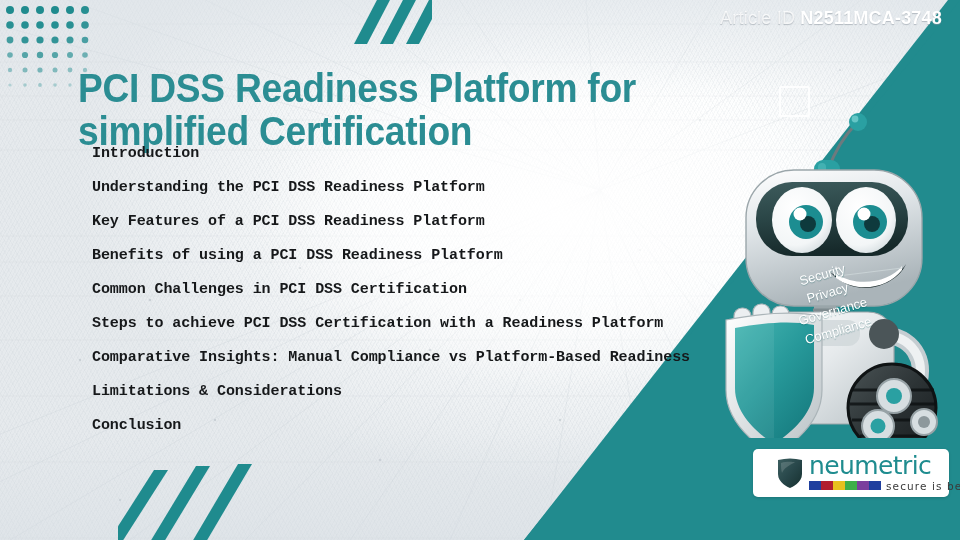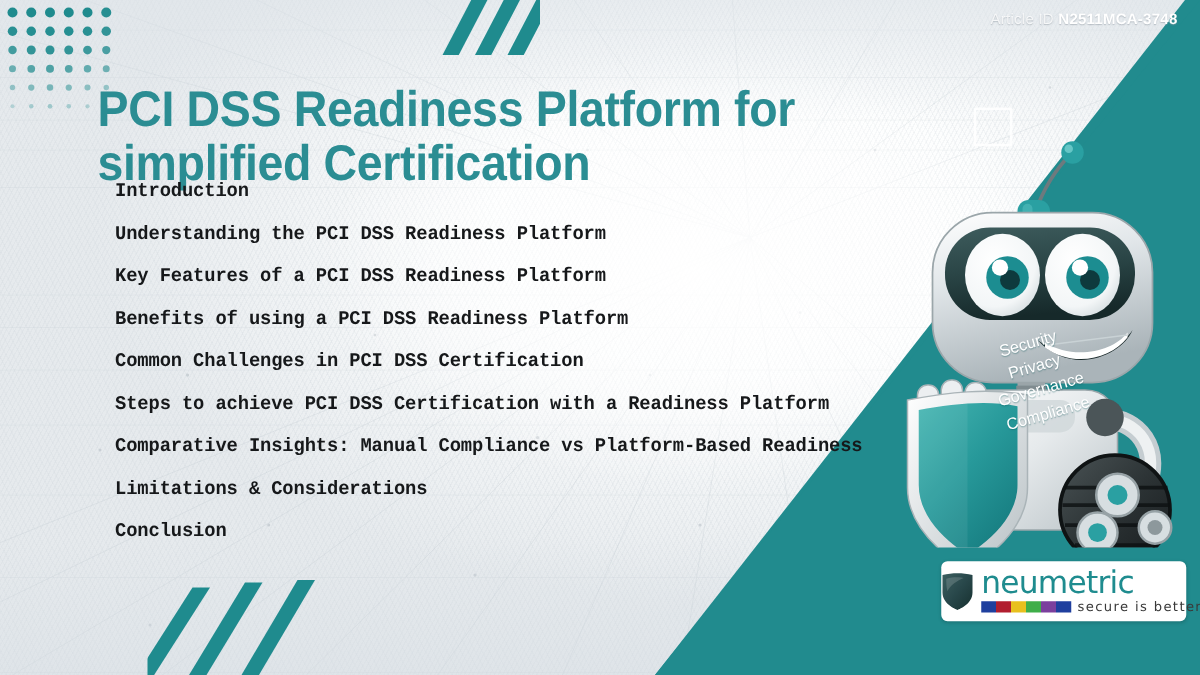--- a/index.html
+++ b/index.html
@@ -76,21 +76,21 @@
   .ghost-square{
     position:absolute;left:779px;top:86px;
     width:31px;height:31px;
     border:2px solid rgba(255,255,255,.85);
     border-radius:2px;
   }
 
   
   .article-id{
     position:absolute;right:18px;top:8px;
-    font-size:12px;letter-spacing:.2px;
+    font-size:18px;letter-spacing:.2px;
     color:rgba(255,255,255,.92);
     text-shadow:0 1px 1px rgba(140,150,158,.55);
     white-space:nowrap;
   }
   .article-id .lbl{font-weight:400;color:rgba(255,255,255,.80);}
   .article-id .val{font-weight:700;color:#ffffff;}
 
   
   .title{
     position:absolute;left:78px;top:40px;
@@ -145,21 +145,21 @@
     text-shadow:0 1px 1px rgba(0,80,82,.35);
   }
 
   
   .logo{
     position:absolute;left:753px;top:449px;
     width:196px;height:48px;
     background:#ffffff;
     border-radius:5px;
     display:flex;align-items:center;
-    padding:0 0;
+    padding:0 24px;
     box-shadow:0 1px 3px rgba(0,0,0,.16);
   }
   .logo-shield{width:26px;height:32px;flex:0 0 auto;}
   .logo-shield svg{width:100%;height:100%;display:block;}
   .logo-txt{margin-left:6px;flex:1 1 auto;}
   .logo-word{
     font-size:25px;font-weight:400;color:#1f8c8f;
     line-height:.95;letter-spacing:-.6px;
     font-family:"DejaVu Sans", sans-serif;
   }

